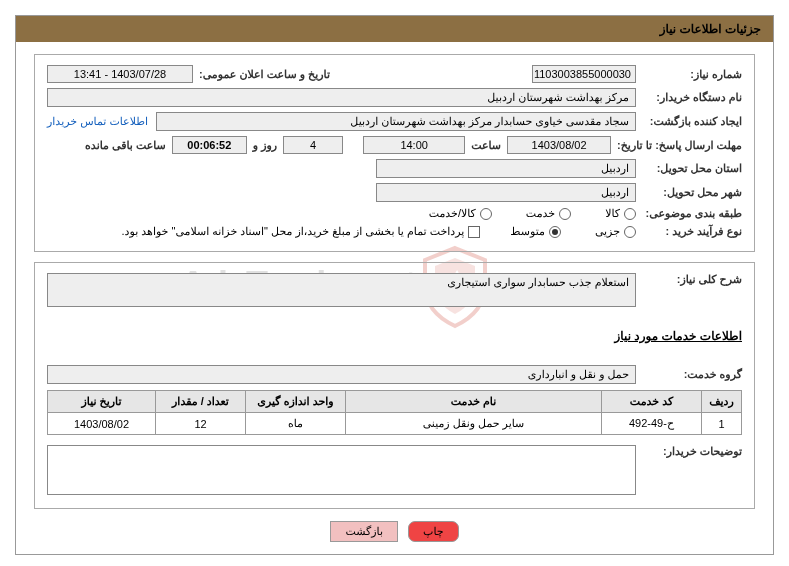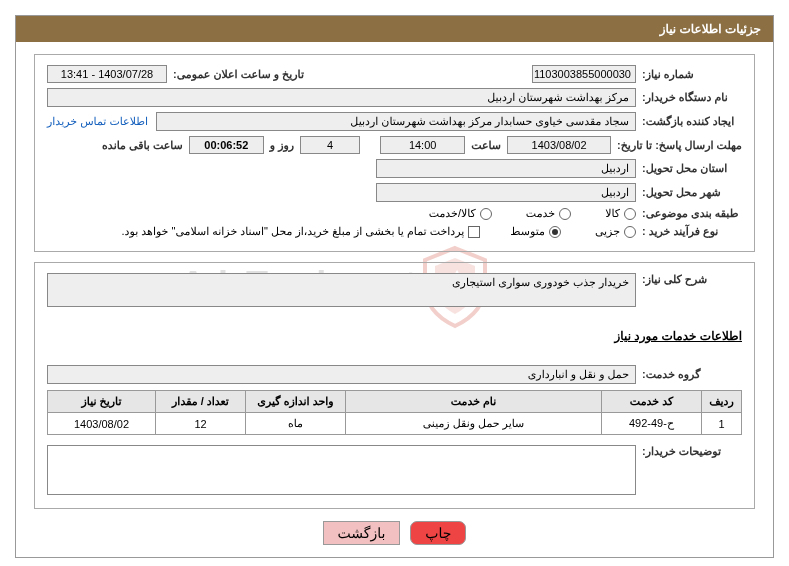--- a/index.html
+++ b/index.html
@@ -28,21 +28,21 @@
       letter-spacing: -1px;
     }
     .container {
       border: 1px solid #999;
       position: relative;
       z-index: 1;
       background: rgba(255,255,255,0);
     }
     .title-bar {
       background: #8c6f43;
-      color: #ffffff;
+      color: #000000;
       padding: 6px 12px;
       font-weight: bold;
       font-size: 12px;
     }
     .content {
       padding: 12px 18px;
     }
     .fieldset-block {
       border: 1px solid #aaa;
       padding: 10px 12px 8px 12px;
@@ -51,41 +51,41 @@
     }
     .row {
       display: flex;
       align-items: center;
       margin-bottom: 5px;
       flex-wrap: nowrap;
     }
     .label {
       font-weight: bold;
       color: #333;
-      text-align: left;
+      text-align: right;
       min-width: 100px;
       margin-left: 6px;
       white-space: nowrap;
     }
     .label-inline {
       font-weight: bold;
       color: #333;
       margin: 0 6px;
       white-space: nowrap;
     }
     .input-box {
       border: 1px solid #888;
       padding: 2px 4px;
       background: #eee;
       min-height: 18px;
       text-align: center;
       font-size: 11px;
     }
     .input-narrow { width: 104px; }
-    .input-mid { width: 85px; }
+    .input-mid { width: 102px; }
     .input-small { width: 60px; }
     .input-timer { width: 75px; font-weight: bold; }
     .input-wide { flex: 1; text-align: right; padding-right: 6px; }
     .link-blue {
       color: #1560bd;
       text-decoration: none;
       margin-right: 8px;
       white-space: nowrap;
     }
     .radio-group {
@@ -152,21 +152,21 @@
     }
     .button-bar {
       display: flex;
       justify-content: center;
       gap: 10px;
       margin-top: 12px;
     }
     .btn {
       border: 1px solid #999;
       padding: 3px 14px;
-      font-size: 14px;
+      font-size: 11px;
       cursor: pointer;
     }
     .btn-green { background: #ef4444; border-radius: 7px; }
     .btn-pink  { background: #f2c0c0; }
     .spacer { flex: 1; }
   </style>
 </head>
 <body>
 
 <div class="watermark">
@@ -183,21 +183,21 @@
 
   <div class="content">
 
     <div class="fieldset-block">
 
       <div class="row">
         <span class="label">شماره نیاز:</span>
         <span class="input-box input-narrow">1103003855000030</span>
         <span class="spacer"></span>
         <span class="label-inline">تاریخ و ساعت اعلان عمومی:</span>
-        <span class="input-box" style="width:120px">1403/07/28 - 13:41</span>
+        <span class="input-box" style="width:146px">1403/07/28 - 13:41</span>
       </div>
 
       <div class="row">
         <span class="label">نام دستگاه خریدار:</span>
         <span class="input-box input-wide">مرکز بهداشت شهرستان اردبیل</span>
       </div>
 
       <div class="row">
         <span class="label">ایجاد کننده بازگشت:</span>
         <span class="input-box input-wide">سجاد مقدسی خیاوی حسابدار مرکز بهداشت شهرستان اردبیل</span>
@@ -259,21 +259,21 @@
         <div class="radio-item" style="">
           <span class="checkbox-shape"></span>
           <span>پرداخت تمام یا بخشی از مبلغ خرید،از محل "اسناد خزانه اسلامی" خواهد بود.</span>
         </div>
       </div>
     </div>
 
     <div class="fieldset-block">
       <div class="row" style="align-items:flex-start">
         <span class="label">شرح کلی نیاز:</span>
-        <div class="input-box" style="flex:1;min-height:34px;text-align:right;padding-right:6px">خریدار جذب خودوری سواری استیجاری</div>
+        <div class="input-box" style="flex:1;min-height:34px;text-align:right;padding-right:6px">استعلام جذب حسابدار سواری استیجاری</div>
       </div>
 
       <div class="underscore-header">اطلاعات خدمات مورد نیاز</div>
 
       <div class="row">
         <span class="label">گروه خدمت:</span>
         <span class="input-box input-wide">حمل و نقل و انبارداری</span>
       </div>
 
       <table class="data-table">

